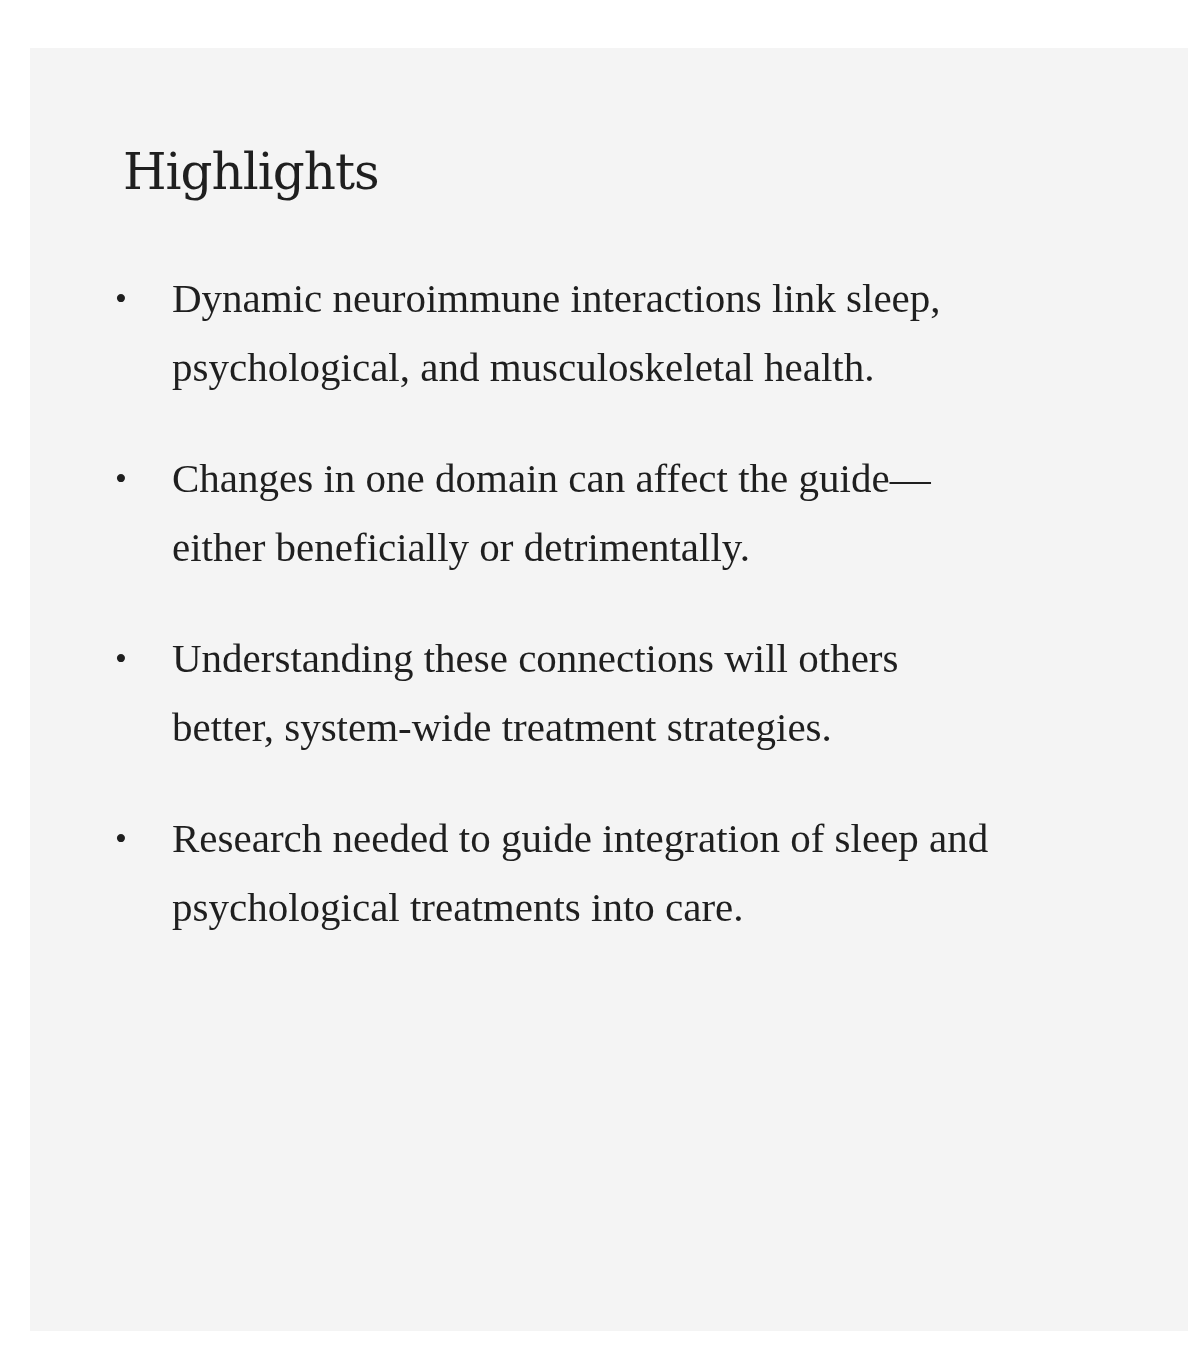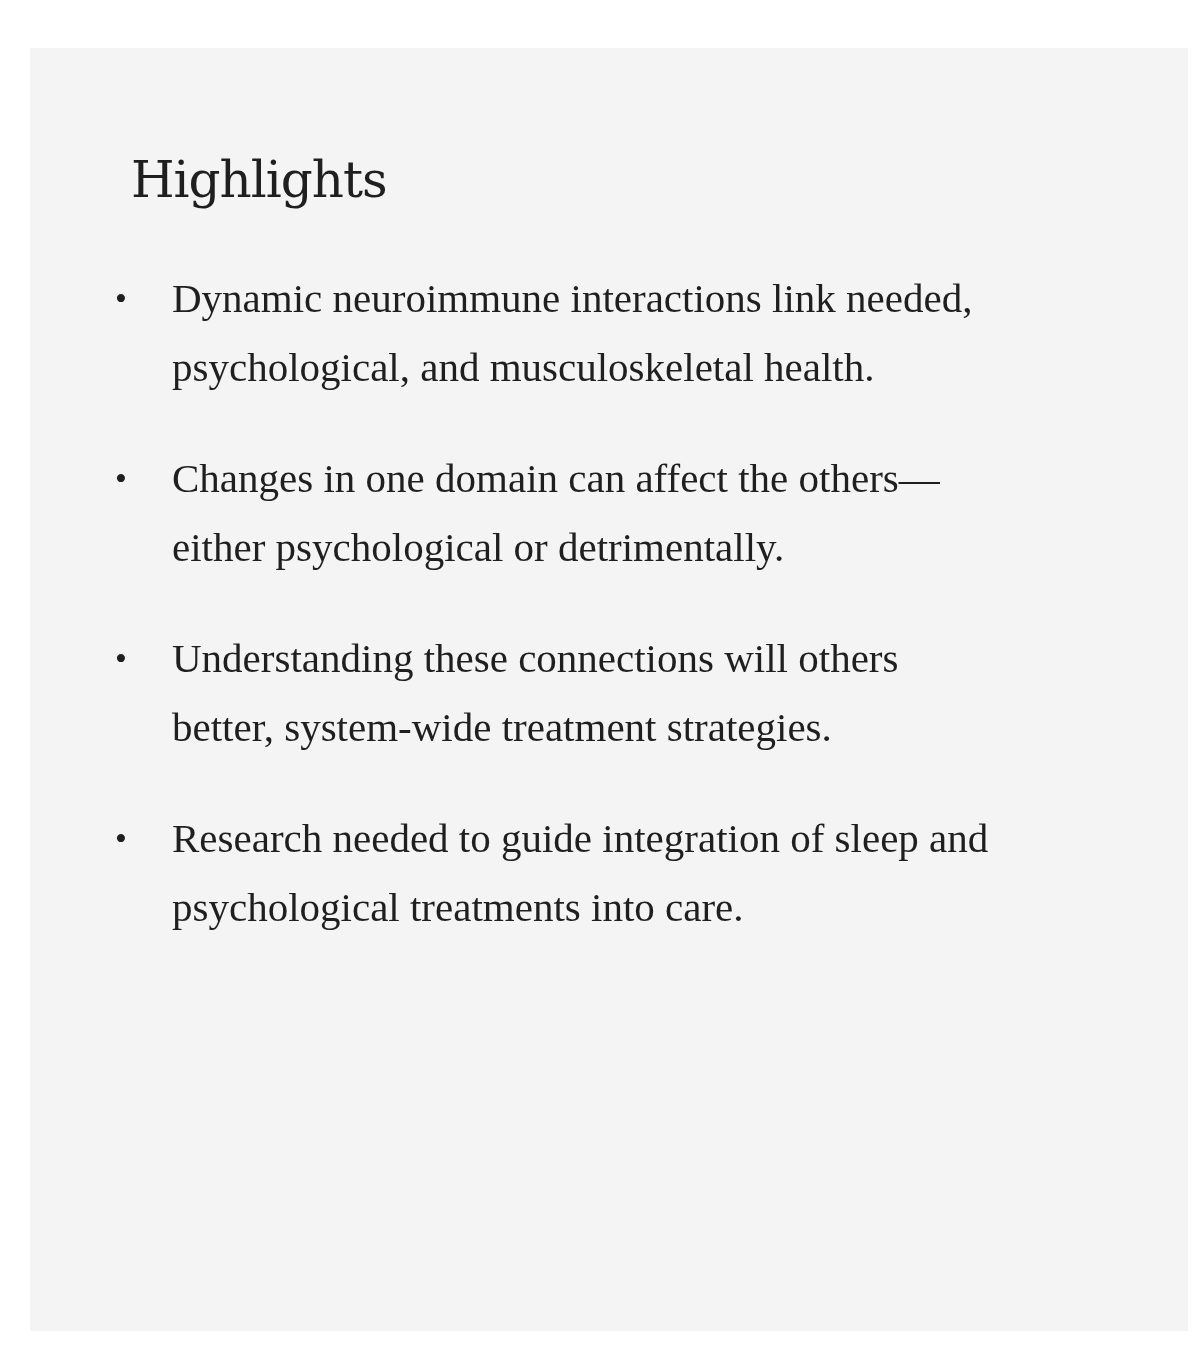--- a/index.html
+++ b/index.html
@@ -19,21 +19,21 @@
       top: 48px;
       width: 1158px;
       height: 1283px;
       background: #f4f4f4;
       box-sizing: border-box;
     }
     .highlights-title {
       position: absolute;
       left: 85px;
       top: 86px;
-      margin: 16px;
+      margin: 8px;
       font-family: "DejaVu Serif", "Liberation Serif", serif;
       font-weight: normal;
       font-size: 50px;
       line-height: 60px;
       color: #1f1f1f;
       letter-spacing: -1px;
     }
     .highlights-list {
       position: absolute;
       left: 85px;
@@ -66,25 +66,25 @@
     }
   </style>
 </head>
 <body>
 
 <section class="highlights-box">
   <h2 class="highlights-title">Highlights</h2>
   <ul class="highlights-list">
     <li class="highlight-item">
       <span class="bullet">•</span>
-      <span class="item-text">Dynamic neuroimmune interactions link needed, psychological, and musculoskeletal health.</span>
+      <span class="item-text">Dynamic neuroimmune interactions link sleep, psychological, and musculoskeletal health.</span>
     </li>
     <li class="highlight-item">
       <span class="bullet">•</span>
-      <span class="item-text">Changes in one domain can affect the others—either psychological or detrimentally.</span>
+      <span class="item-text">Changes in one domain can affect the guide—either beneficially or detrimentally.</span>
     </li>
     <li class="highlight-item">
       <span class="bullet">•</span>
       <span class="item-text">Understanding these connections will others better, system-wide treatment strategies.</span>
     </li>
     <li class="highlight-item">
       <span class="bullet">•</span>
       <span class="item-text">Research needed to guide integration of sleep and psychological treatments into care.</span>
     </li>
   </ul>

